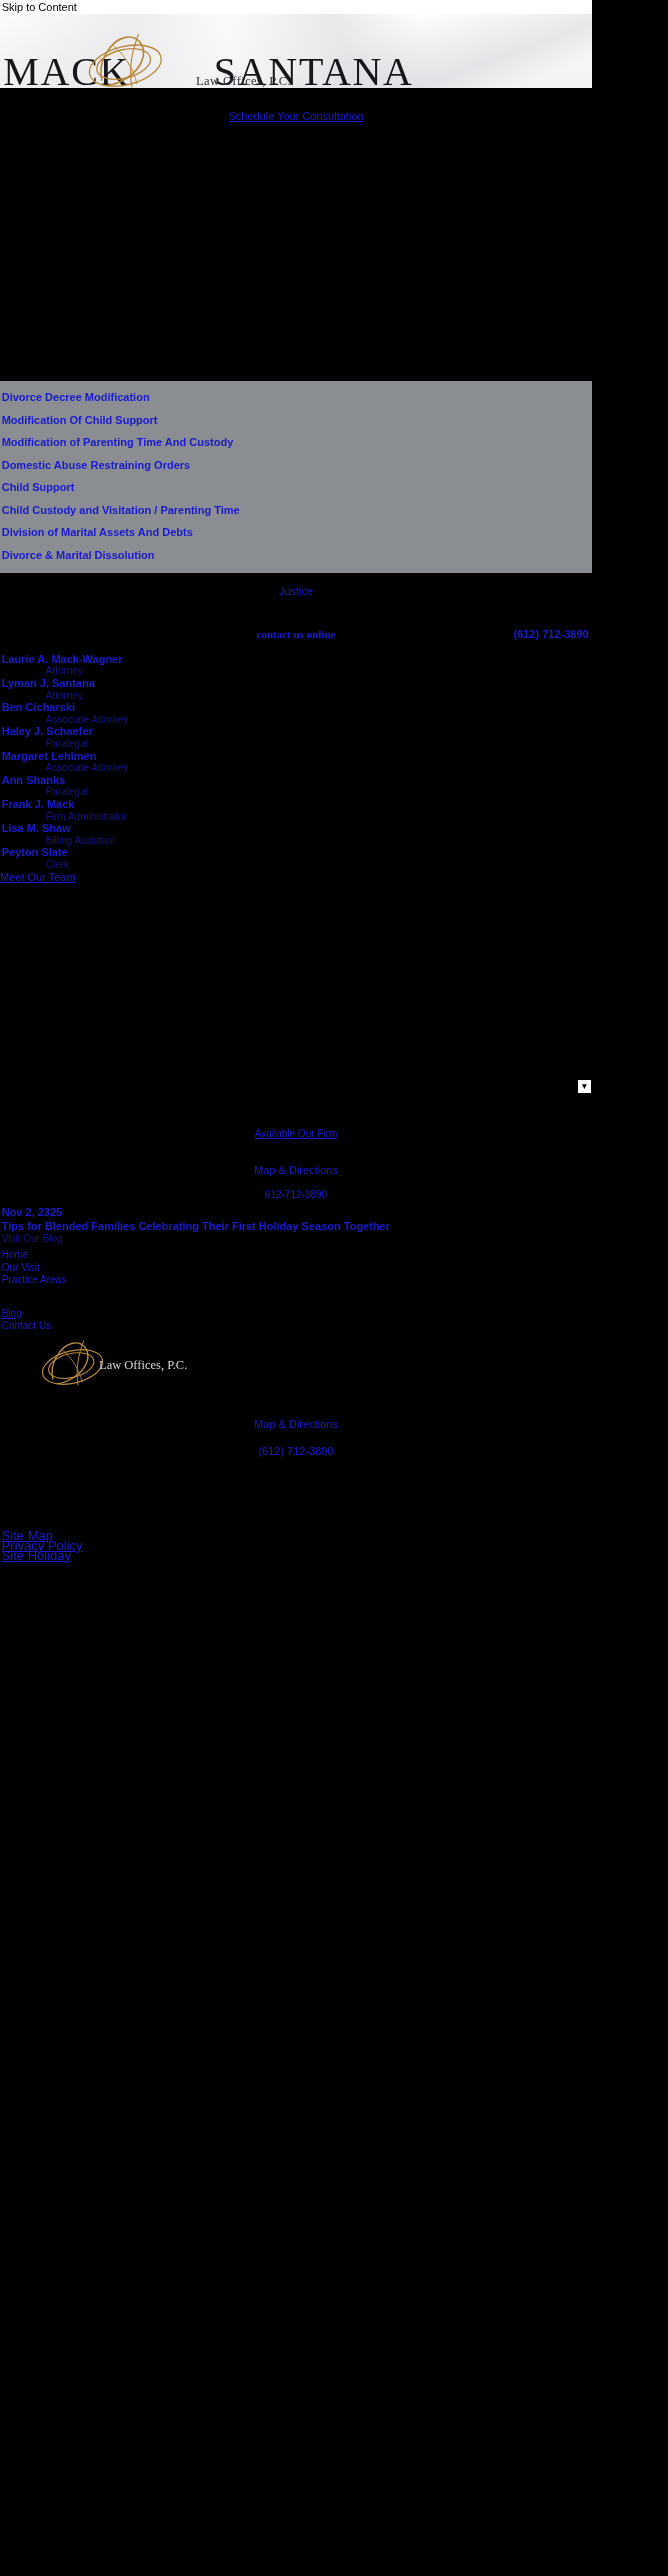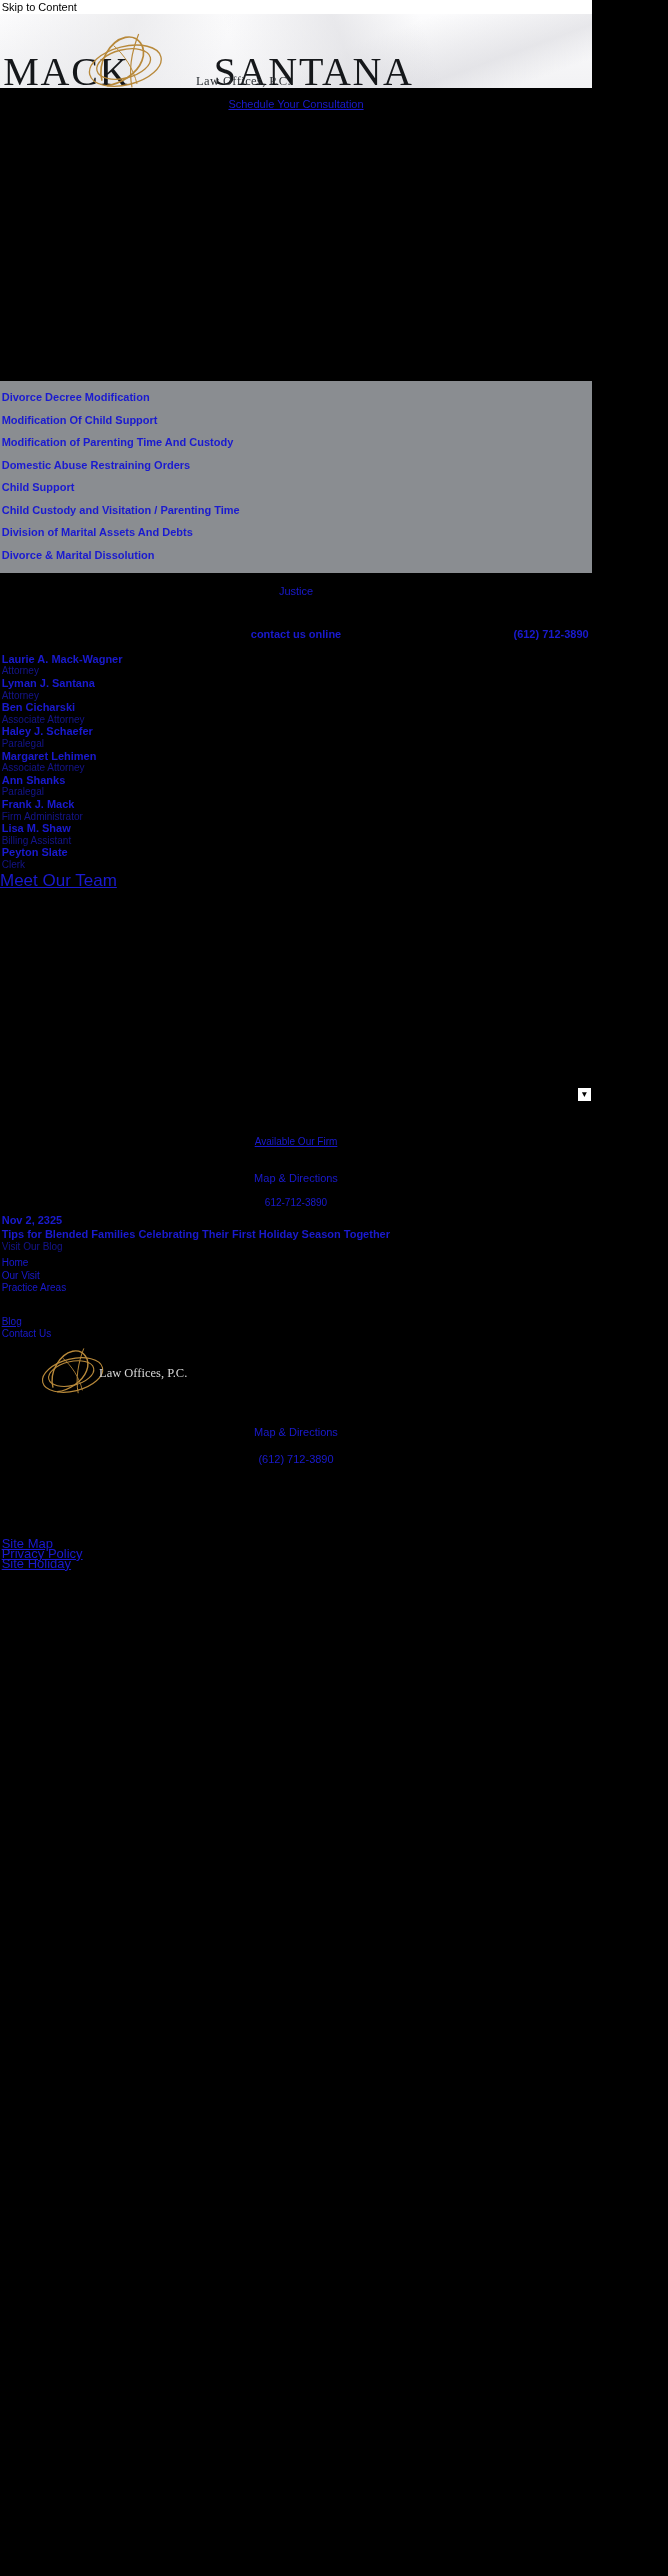--- a/index.html
+++ b/index.html
@@ -66,21 +66,21 @@
 
   
   .hero {
     background: #000;
     height: 293px;
     position: relative;
   }
   .hero-cta {
     position: absolute;
     left: 0; right: 0;
-    top: 10px;
+    top: 22px;
     text-align: center;
     font-size: 11px;
     font-weight: 400;
     color: #1a1ad0;
   }
 
   
   .practice-band {
     background: #8a8d91;
     padding: 5.9px 0 6.7px 0;
@@ -118,20 +118,21 @@
   }
   .contact-link {
     position: absolute;
     left: 0; right: 0;
     top: 6.7px;
     text-align: center;
     font-weight: bold;
     color: #1a1ad0;
     font-size: 11px;
     text-decoration: none;
+    font-family: Liberation Serif, serif;
   }
   .phone-link {
     position: absolute;
     right: 3.3px;
     top: 6.7px;
     font-weight: bold;
     color: #1a1ad0;
     font-size: 11px;
     text-decoration: none;
   }
@@ -142,25 +143,26 @@
   .team-name {
     font-weight: bold;
     font-size: 11px;
     color: #1a1ad0;
     line-height: 12.5px;
   }
   .team-role {
     font-size: 10px;
     color: #14148c;
     line-height: 11.7px;
+    margin-left: 44px;
   }
   .meet-team {
     text-align: center;
     color: #1a1ad0;
-    font-size: 17px;
+    font-size: 11px;
     padding-top: 5px;
   }
 
   
   .gap-block { background: #000; position: relative; }
   .scroll-chip {
     position: absolute;
     right: 0;
     width: 15px; height: 15px;
     background: #fff;

